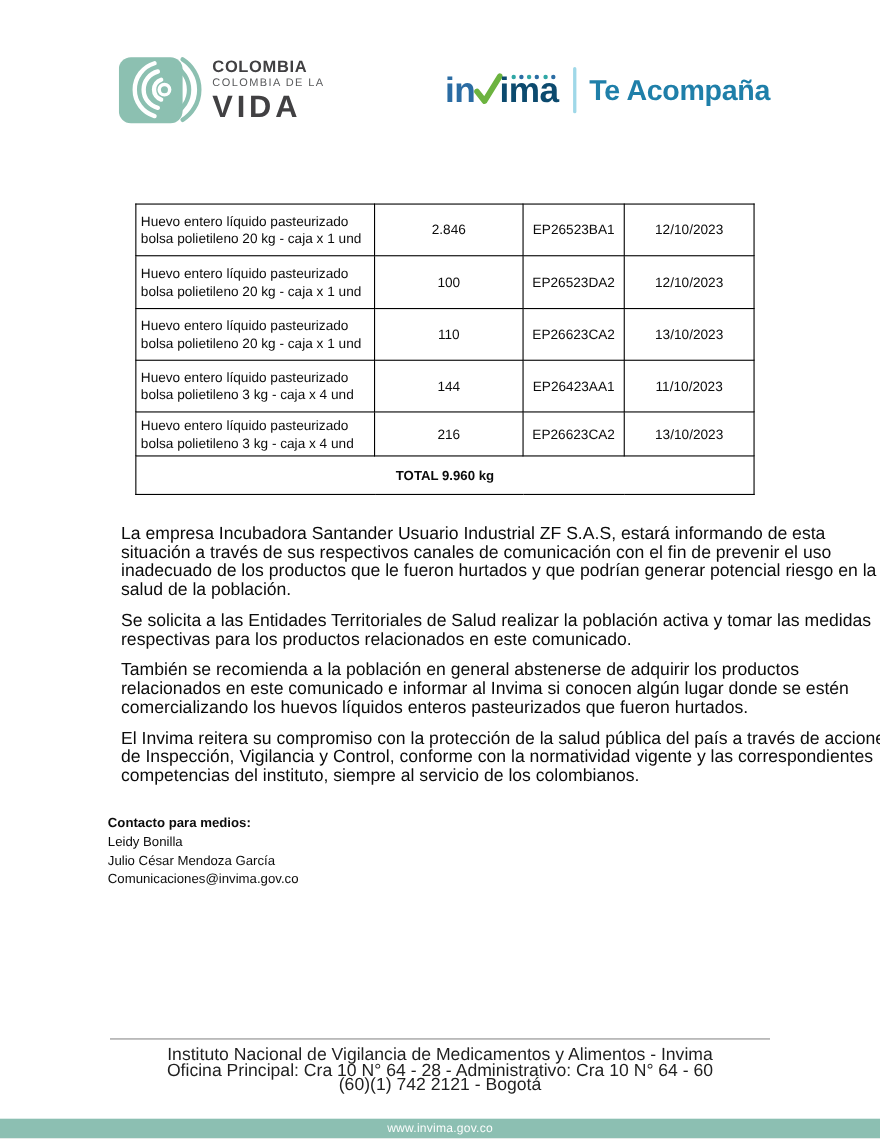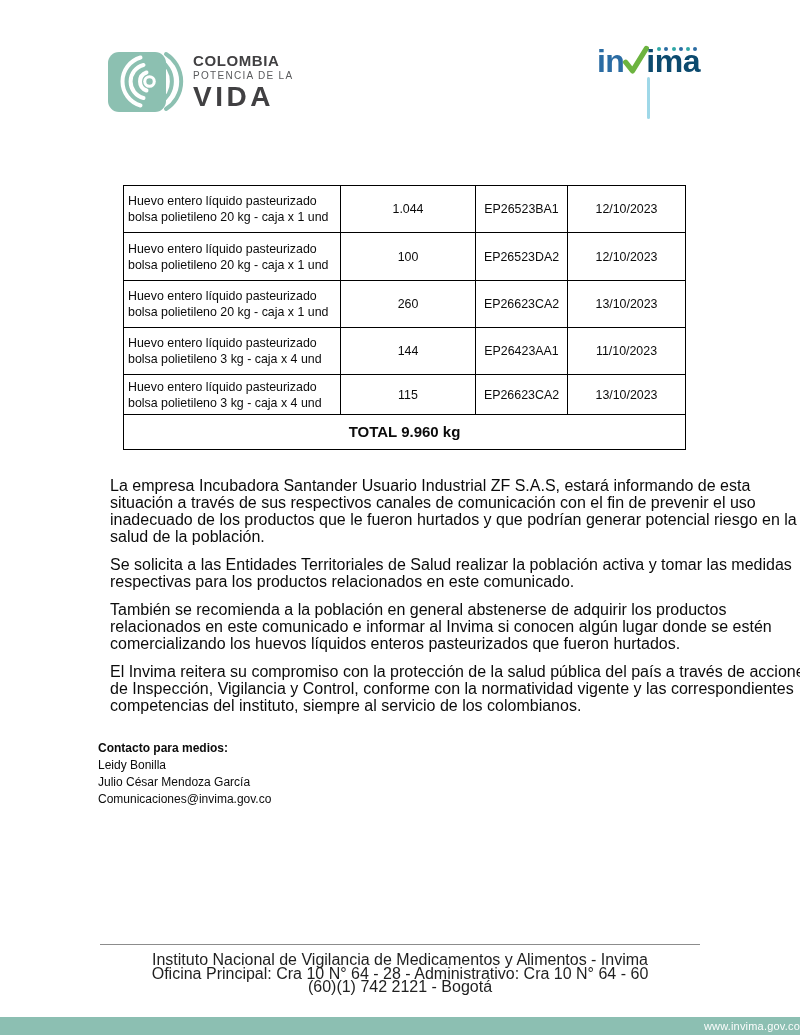--- a/index.html
+++ b/index.html
@@ -27,21 +27,21 @@
     justify-content: space-between;
     align-items: center;
   }
   .col-logo { display: flex; align-items: center; gap: 9px; }
   .col-logo svg { width: 76px; height: 64px; display: block; }
   .col-text { display: flex; flex-direction: column; line-height: 1.04; }
   .col-word1 { font-size: 15px; font-weight: bold; color: #414042; letter-spacing: .6px; }
   .col-word2 { font-size: 10px; color: #58595b; letter-spacing: 1.3px; margin: 2px 0 1px; }
   .col-word3 { font-size: 28px; font-weight: bold; color: #414042; letter-spacing: 3.5px; }
 
-  .invima-logo { display: flex; align-items: center; flex-direction: column; }
+  .invima-logo { display: flex; align-items: center; }
   .invima-word { display: flex; align-items: flex-end; font-size: 32px; font-weight: bold; line-height: 1; letter-spacing: -.5px; }
   .invima-in { color: #2b6ca3; }
   .invima-check svg { width: 26px; height: 31px; display: block; margin: 0 -3px 1px -1px; }
   .invima-ima { color: #0c4a6e; position: relative; }
   .invima-dots { position: absolute; top: 2px; left: 11px; right: 3px; display: flex; justify-content: space-between; }
   .invima-dots i { width: 4px; height: 4px; border-radius: 50%; display: block; }
   .invima-dots i:nth-child(odd) { background: #2fa7a5; }
   .invima-dots i:nth-child(even) { background: #2b6ca3; }
   .logo-divider { width: 3px; height: 42px; background: #9fd8e8; border-radius: 2px; margin: 0 12px 0 13px; }
   .tagline { font-size: 26px; font-weight: bold; color: #1f7fa9; letter-spacing: -.3px; }
@@ -67,21 +67,21 @@
   td.top-align { vertical-align: top; padding-top: 3px; }
   tr.r1 td, tr.r3 td, tr.r4 td { height: 47px; }
   tr.r2 td { height: 48px; }
   tr.r5 td { height: 40px; }
   td.total-cell {
     height: 35px;
     text-align: center;
     font-weight: bold;
     vertical-align: top;
     padding-top: 7px;
-    font-size: 15px;
+    font-size: 12px;
   }
 
   
   .body-text {
     position: absolute;
     top: 477px;
     left: 110px;
     width: 590px;
   }
   .body-text p {
@@ -120,21 +120,21 @@
   }
   .bottom-bar {
     position: absolute;
     bottom: 0;
     left: 0;
     width: 100%;
     height: 18px;
     background: #8cbfb2;
     display: flex;
     align-items: center;
-    justify-content: flex-end;
+    justify-content: center;
   }
   .bottom-bar span {
     color: rgba(255,255,255,.97);
     font-size: 11px;
     letter-spacing: .2px;
   }
 </style>
 </head>
 <body>
 
@@ -157,21 +157,21 @@
         </g>
         <circle cx="41.5" cy="31.5" r="6.3" fill="#ffffff"></circle>
         <circle cx="41.5" cy="31.5" r="3.2" fill="#8cc0b1"></circle>
         <g stroke="#8cc0b1" stroke-width="4" fill="none" stroke-linecap="round">
           <path d="M52 10.5 A24.5 24.5 0 0 1 52 52.5"></path>
           <path d="M58 4 A32.5 32.5 0 0 1 58 59"></path>
         </g>
       </svg>
       <div class="col-text">
         <span class="col-word1">COLOMBIA</span>
-        <span class="col-word2">POTENCIA DE LA</span>
+        <span class="col-word2">COLOMBIA DE LA</span>
         <span class="col-word3">VIDA</span>
       </div>
     </div>
 
     <div class="invima-logo">
       <div class="invima-word">
         <span class="invima-in">in</span>
         <span class="invima-check">
           <svg viewBox="0 0 30 34" aria-hidden="true">
             <path d="M3 19 L11 29 L27 3" stroke="#6cb33f" stroke-width="6" fill="none" stroke-linecap="round" stroke-linejoin="round"></path>
@@ -183,63 +183,64 @@
             <i></i>
               <i></i>
               <i></i>
               <i></i>
               <i></i>
               <i></i>
           </span>
         </span>
       </div>
       <div class="logo-divider"></div>
+      <div class="tagline">Te Acompaña</div>
     </div>
   </div>
 
   <table class="recall">
     <colgroup>
       <col style="width:217px">
         <col style="width:135px">
         <col style="width:92px">
         <col style="width:118px">
     </colgroup>
     <tbody>
       <tr class="r1">
         <td class="desc">Huevo entero líquido pasteurizado
 bolsa polietileno 20 kg - caja x 1 und</td>
-        <td class="qty">1.044</td>
+        <td class="qty">2.846</td>
         <td class="code">EP26523BA1</td>
         <td class="date">12/10/2023</td>
       </tr>
       <tr class="r2">
         <td class="desc">Huevo entero líquido pasteurizado
 bolsa polietileno 20 kg - caja x 1 und</td>
         <td class="qty">100</td>
         <td class="code">EP26523DA2</td>
         <td class="date top-align">12/10/2023</td>
       </tr>
       <tr class="r3">
         <td class="desc">Huevo entero líquido pasteurizado
 bolsa polietileno 20 kg - caja x 1 und</td>
-        <td class="qty">260</td>
+        <td class="qty">110</td>
         <td class="code">EP26623CA2</td>
         <td class="date">13/10/2023</td>
       </tr>
       <tr class="r4">
         <td class="desc">Huevo entero líquido pasteurizado
 bolsa polietileno 3 kg - caja x 4 und</td>
         <td class="qty">144</td>
         <td class="code">EP26423AA1</td>
         <td class="date">11/10/2023</td>
       </tr>
       <tr class="r5">
         <td class="desc">Huevo entero líquido pasteurizado
 bolsa polietileno 3 kg - caja x 4 und</td>
-        <td class="qty">115</td>
+        <td class="qty">216</td>
         <td class="code">EP26623CA2</td>
         <td class="date">13/10/2023</td>
       </tr>
       <tr>
         <td class="total-cell" colspan="4">TOTAL 9.960 kg</td>
       </tr>
     </tbody>
   </table>
 
   <div class="body-text">

